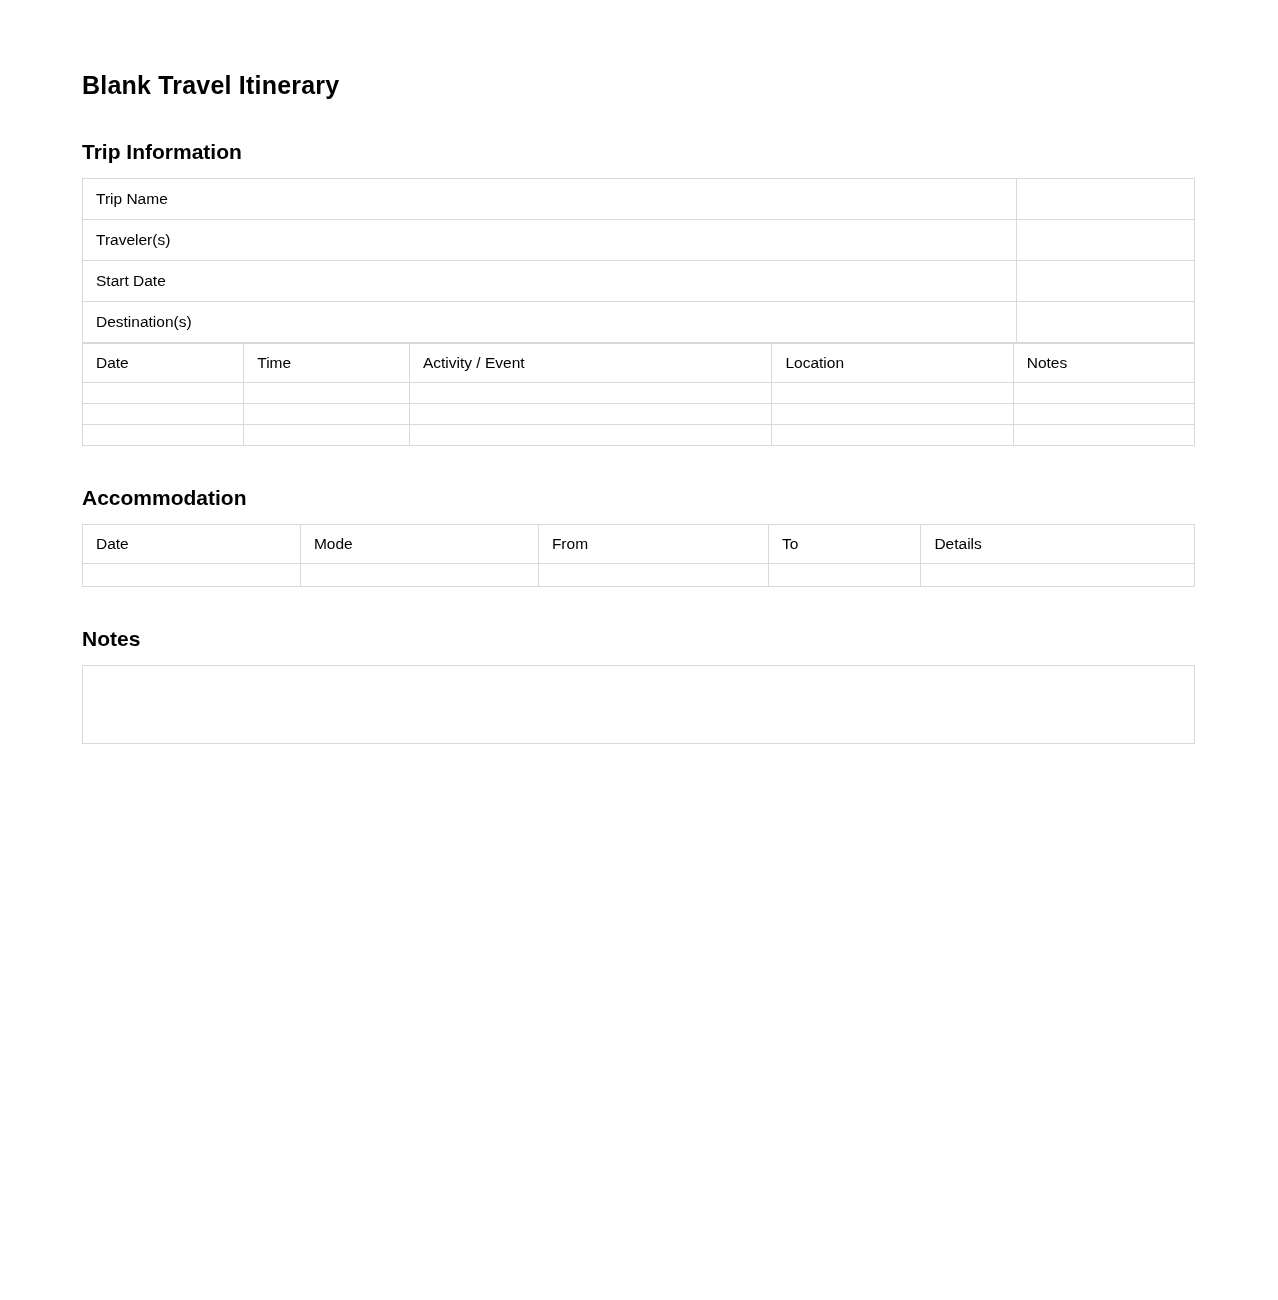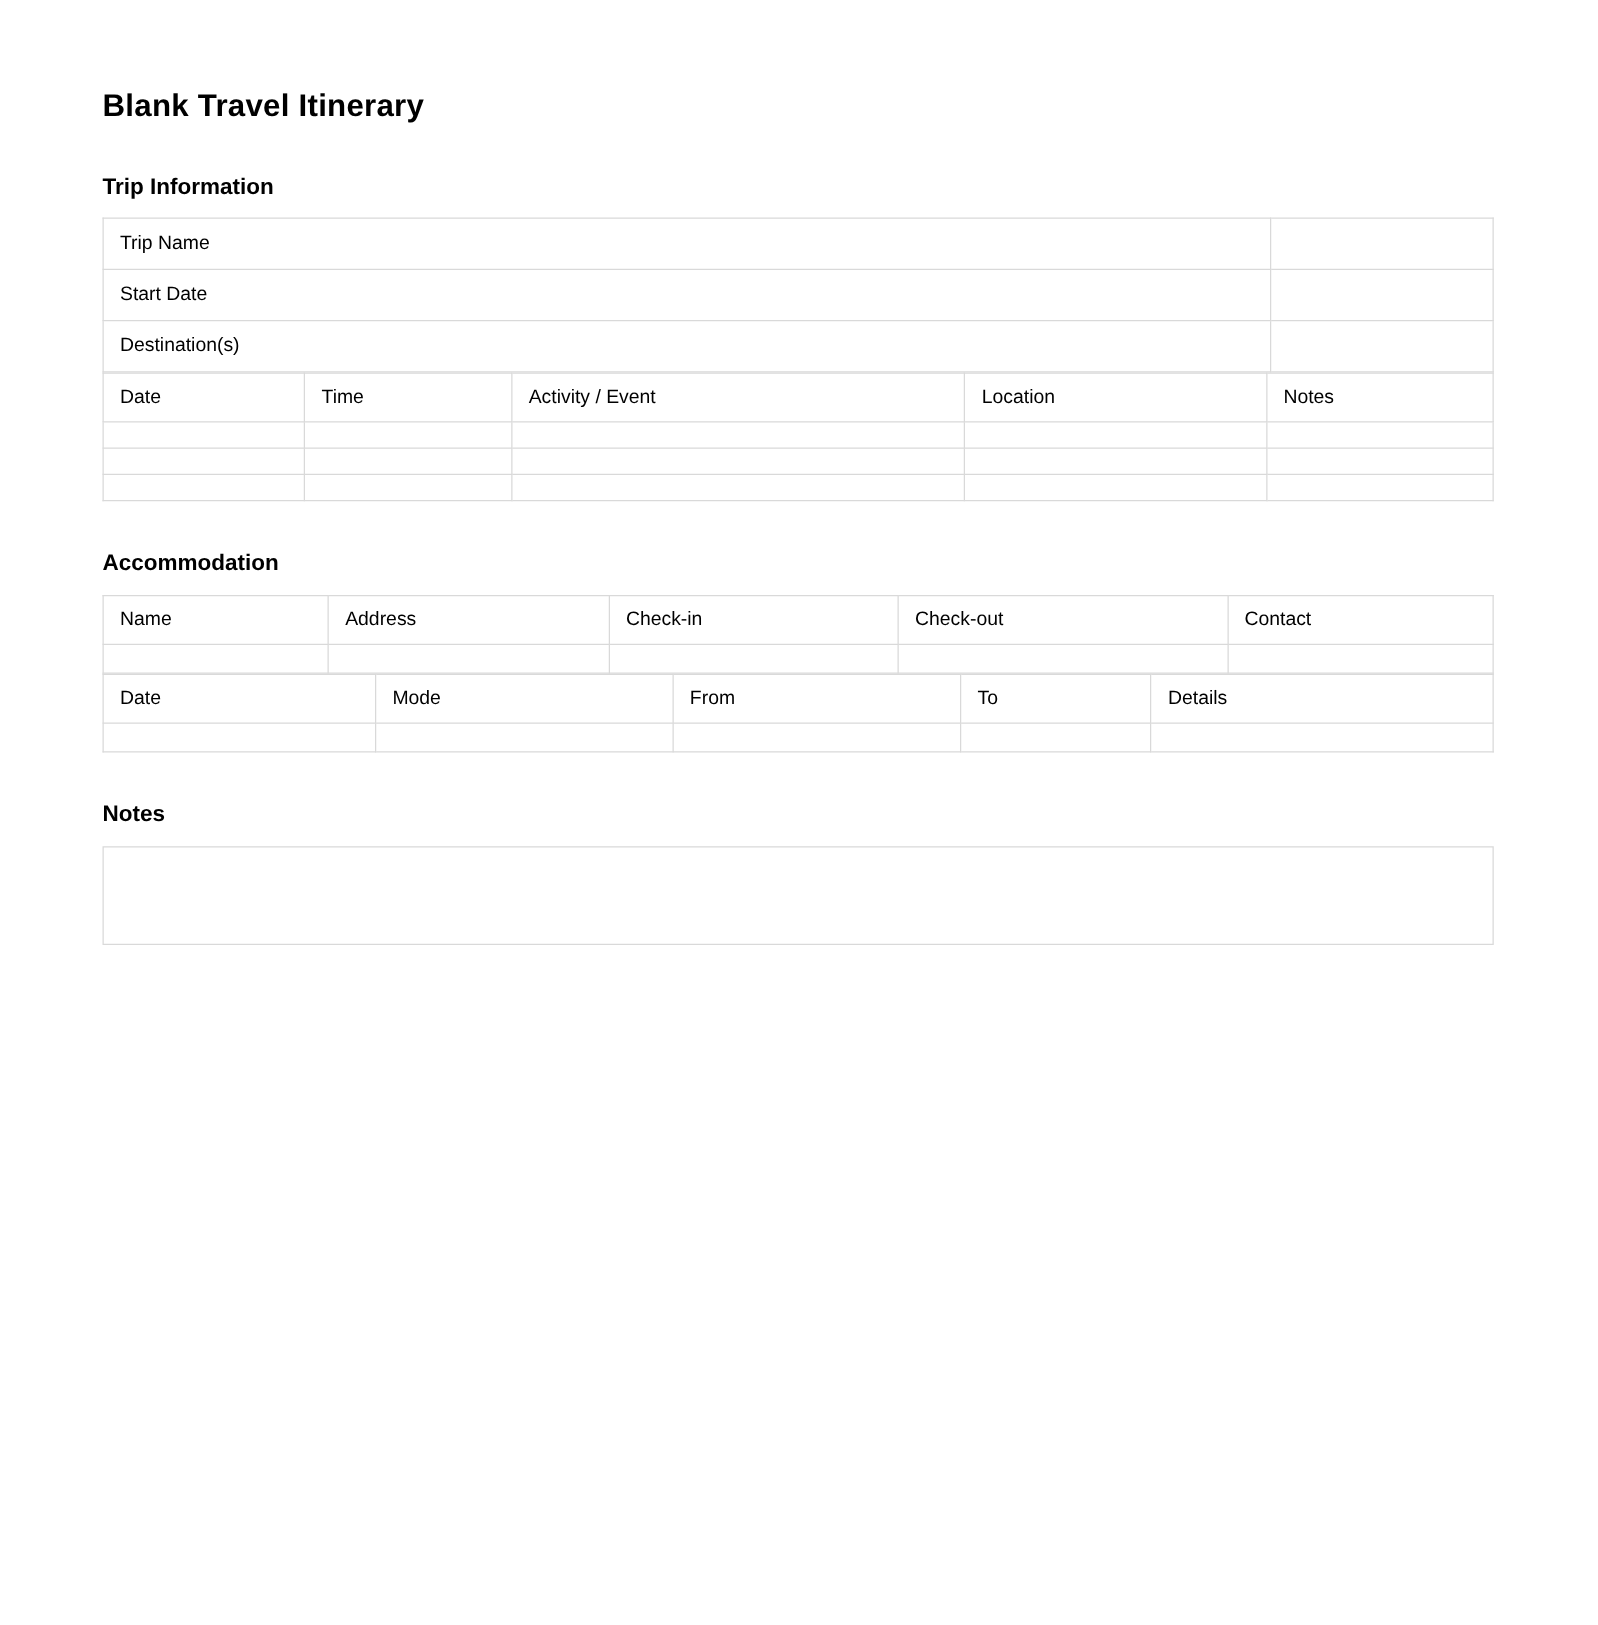--- a/index.html
+++ b/index.html
@@ -16,21 +16,21 @@
     background: #ffffff;
   }
   h1.doc-title {
     font-size: 25px;
     font-weight: 700;
     line-height: 1.1;
     margin: 0;
     letter-spacing: 0.2px;
   }
   h2.section-heading {
-    font-size: 18px;
+    font-size: 21px;
     font-weight: 700;
     line-height: 1.1;
     margin: 40px 0 15px 0;
   }
   table.grid {
     width: 100%;
     border-collapse: collapse;
     table-layout: fixed;
   }
   table.grid td, table.grid th {
@@ -66,20 +66,24 @@
 
   <h2 class="section-heading">Trip Information</h2>
   <table class="grid">
     <colgroup>
         <col class="w-84">
         <col class="w-16">
       </colgroup>
     <tbody>
       <tr class="label-row">
         <td>Trip Name</td>
+        <td></td>
+      </tr>
+      <tr class="label-row">
+        <td>Traveler(s)</td>
         <td></td>
       </tr>
       <tr class="label-row">
         <td>Start Date</td>
         <td></td>
       </tr>
       <tr class="label-row">
         <td>Destination(s)</td>
         <td></td>
       </tr>
@@ -122,47 +126,20 @@
         <td></td>
           <td></td>
           <td></td>
           <td></td>
           <td></td>
       </tr>
     </tbody>
   </table>
 
   <h2 class="section-heading">Accommodation</h2>
-  <table class="grid">
-    <colgroup>
-      <col style="width:16.2%">
-        <col style="width:20.2%">
-        <col style="width:20.8%">
-      <col style="width:23.7%">
-        <col style="width:19.1%">
-    </colgroup>
-    <thead>
-      <tr class="header-row">
-        <th>Name</th>
-        <th>Address</th>
-        <th>Check-in</th>
-        <th>Check-out</th>
-        <th>Contact</th>
-      </tr>
-    </thead>
-    <tbody>
-      <tr class="blank-row-md">
-        <td></td>
-          <td></td>
-          <td></td>
-          <td></td>
-          <td></td>
-      </tr>
-    </tbody>
-  </table>
 
   <table class="grid">
     <colgroup>
       <col style="width:19.6%">
         <col style="width:21.4%">
         <col style="width:20.7%">
       <col style="width:13.7%">
         <col style="width:24.6%">
     </colgroup>
     <thead>

